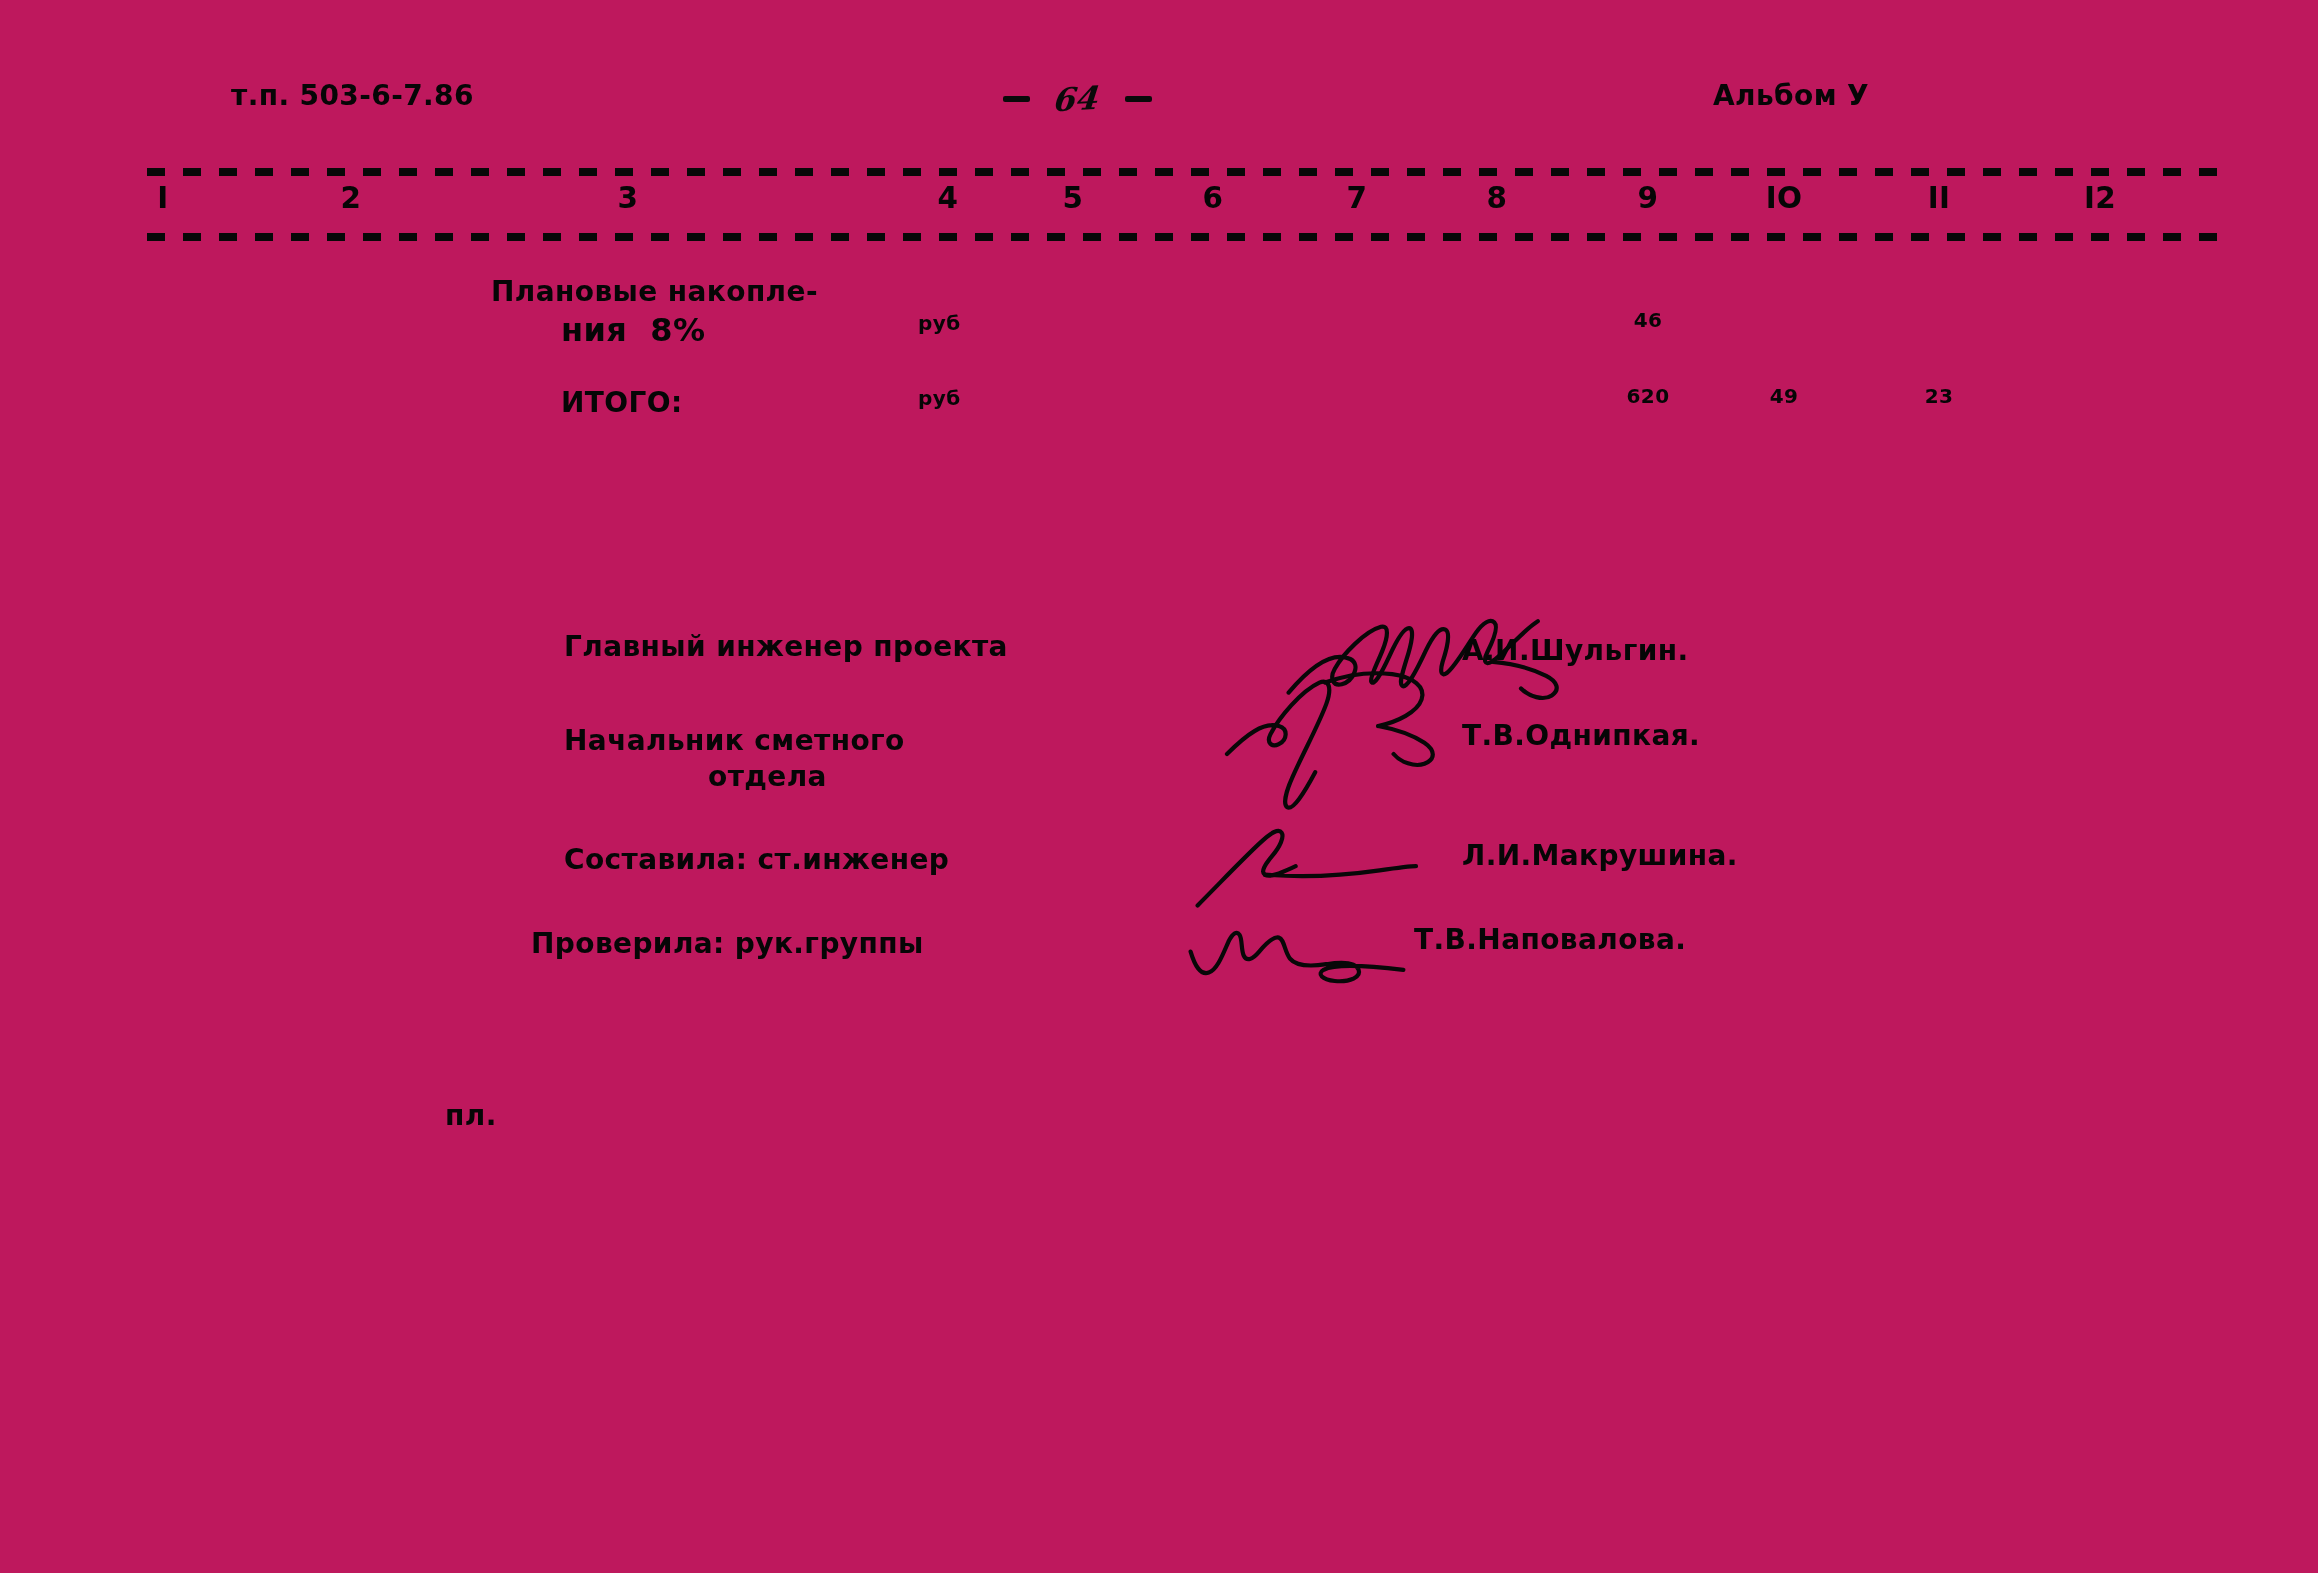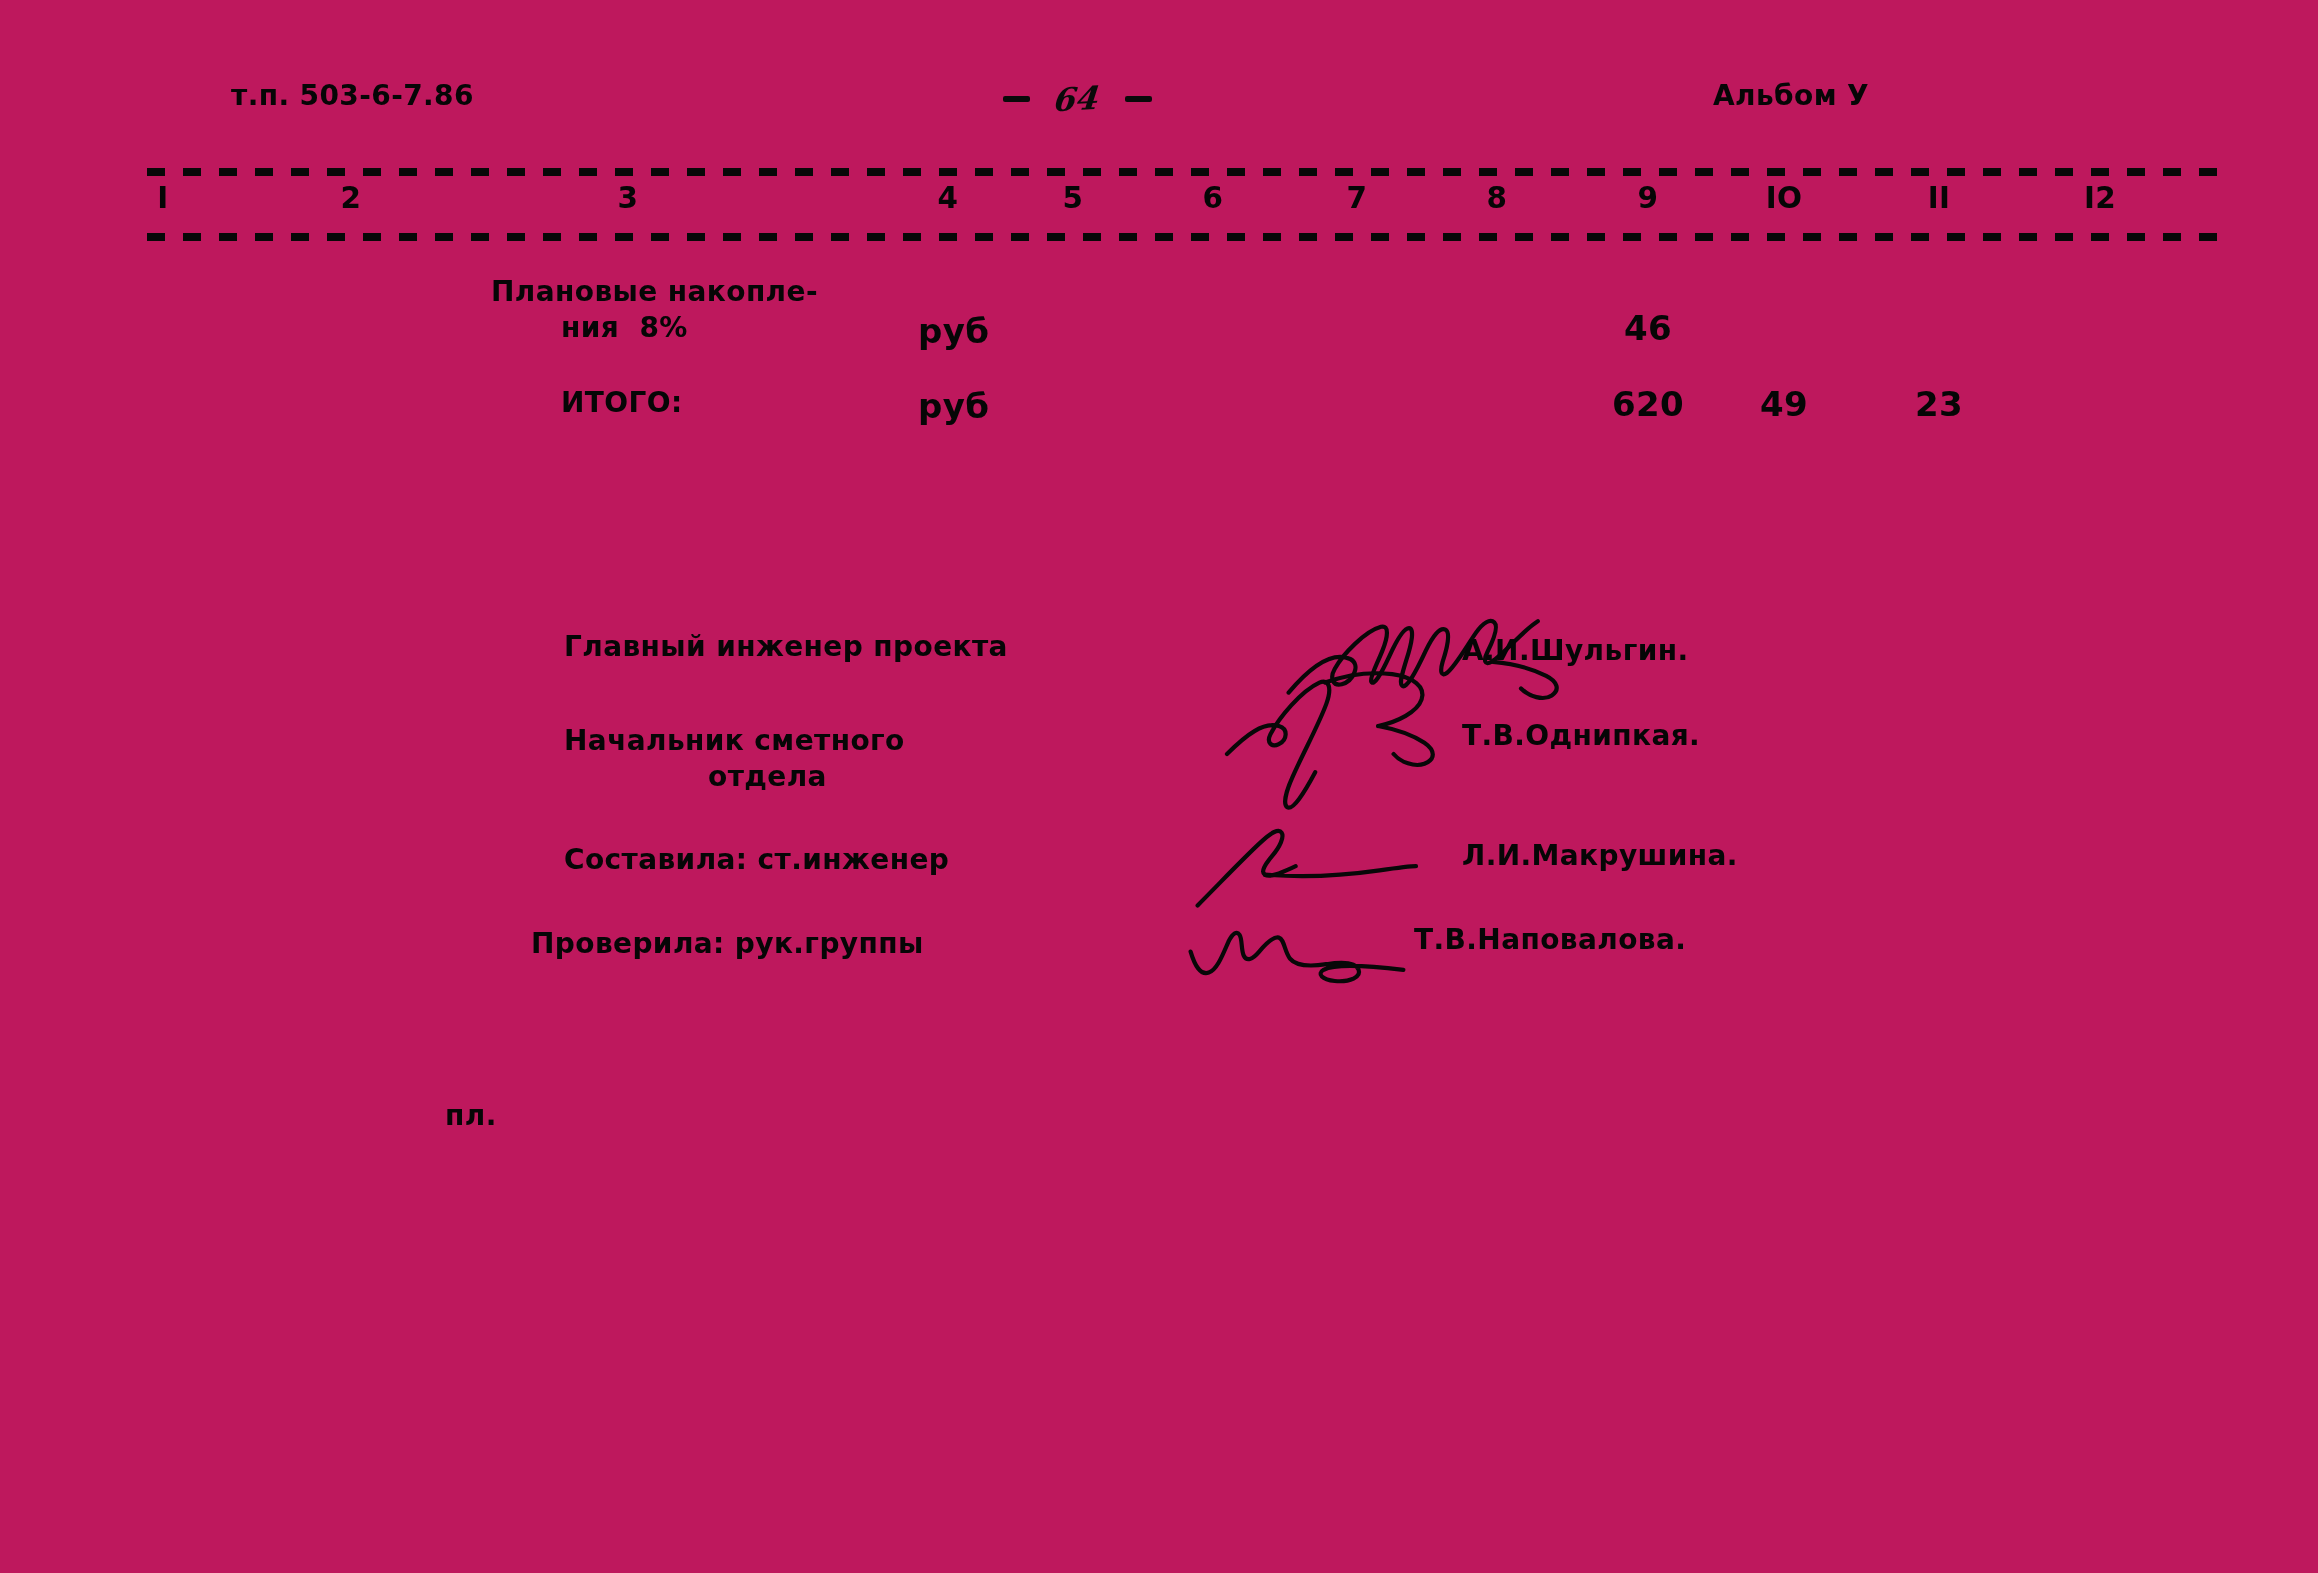--- a/index.html
+++ b/index.html
@@ -102,26 +102,26 @@
     position: absolute;
     top: 0;
     font-size: 29.4px;
     text-align: center;
     transform: translateX(-50%);
   }
 
   
   .cell {
     position: absolute;
-    font-size: 34px;
+    font-size: 20px;
   }
   .cell.num { text-align: right; transform: translateX(-50%); }
 
   .rowlabel-l1 { position: absolute; font-size: 28px; }
-  .rowlabel-l2 { position: absolute; font-size: 28px; }
+  .rowlabel-l2 { position: absolute; font-size: 32px; }
 
   
   .sig-label {
     position: absolute;
     font-size: 28px;
   }
   .sig-name {
     position: absolute;
     font-size: 28px;
     text-align: center;

